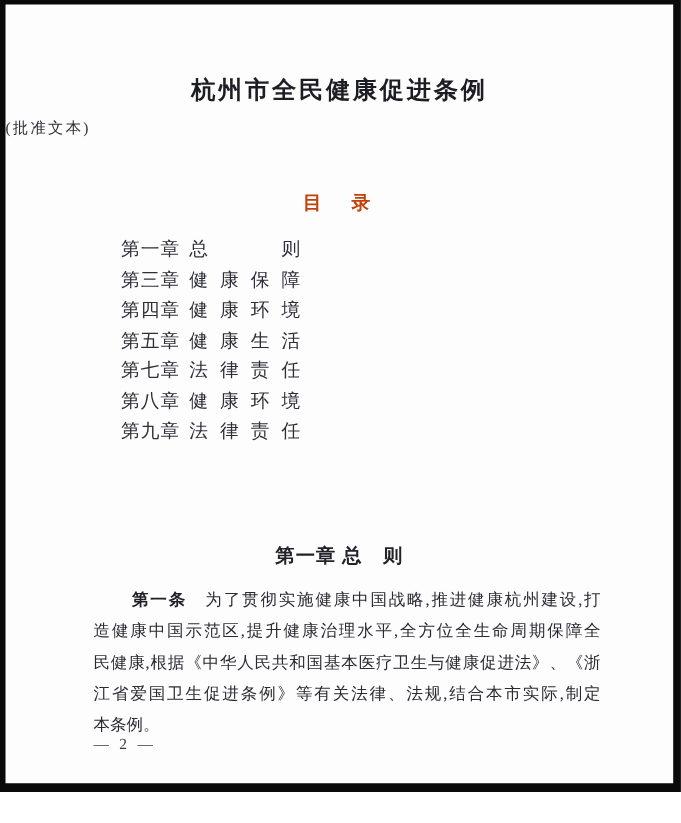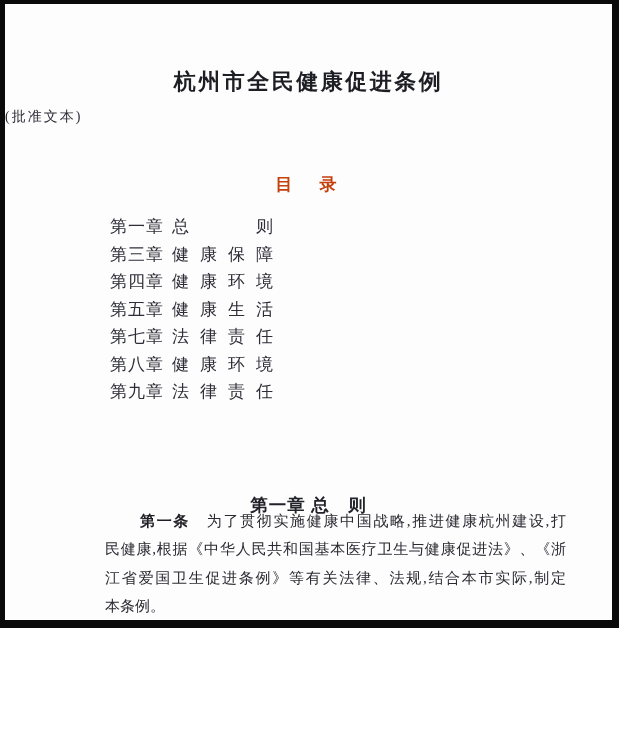--- a/index.html
+++ b/index.html
@@ -1,18 +1,18 @@
 <!DOCTYPE html>
 <html><head>
 <meta charset="utf-8">
 <style>
   html, body { margin:0; padding:0; background:#ffffff; }
   .page {
     position:relative;
-    width:619px; height:628px;
+    width:619px; height:720px;
     box-sizing:border-box;
     background:#fdfdfd;
     border-style:solid;
     border-color:#0a0a0a;
     border-width:4px 7px 8px 5px;
     overflow:hidden;
     font-family:"Liberation Serif","DejaVu Serif",serif;
     color:#2c2c34;
   }
   .doc-title {
@@ -51,26 +51,25 @@
   .toc-name { letter-spacing:11px; }
   .chapter-heading {
     position:absolute; top:489px; left:0; right:0;
     text-align:center;
     font-size:17.5px; font-weight:700;
     letter-spacing:1px;
     color:#22222a;
     white-space:nowrap;
   }
   .article {
-    position:absolute; top:503px; left:80px;
+    position:absolute; top:528px; left:80px;
     width:461px;
     font-size:15px;
     line-height:28.4px;
     color:#2a2a32;
-    margin-left:20px;
   }
   .jline { text-align:justify; text-align-last:justify; white-space:nowrap; }
   .jline.first { padding-left:35px; }
   .plainline { text-align:left; }
   .article-term { font-weight:700; color:#1f1f26; }
   .page-number {
     position:absolute; top:666px; left:80px;
     font-size:14px;
     letter-spacing:3px;
     color:#3a3a44;
@@ -111,20 +110,21 @@
       <span class="toc-chapter">第九章</span><span class="toc-name">法律责任</span>
     </div>
   </div>
 
   <div class="chapter-heading">第一章 总　则</div>
 
   <div class="article">
     <div class="jline first">
       <span class="article-term">第一条</span><span>　为了贯彻实施健康中国战略,推进健康杭州建设,打</span>
     </div>
+    <div class="jline">造健康中国示范区,提升健康治理水平,全方位全生命周期保障全</div>
     <div class="jline">民健康,根据《中华人民共和国基本医疗卫生与健康促进法》、《浙</div>
     <div class="jline">江省爱国卫生促进条例》等有关法律、法规,结合本市实际,制定</div>
     <div class="plainline">本条例。</div>
   </div>
 
   <div class="page-number">— 2 —</div>
 
 </div>
 
 </body></html>

